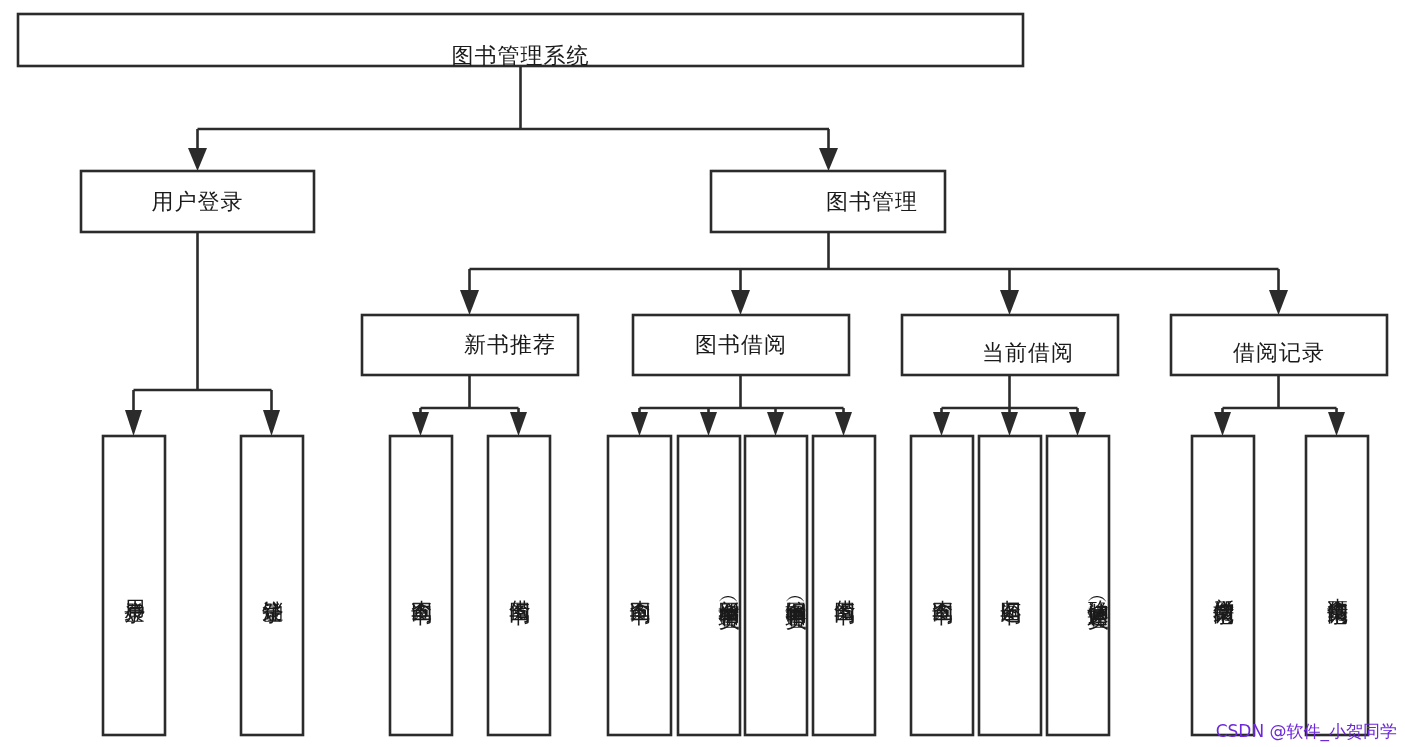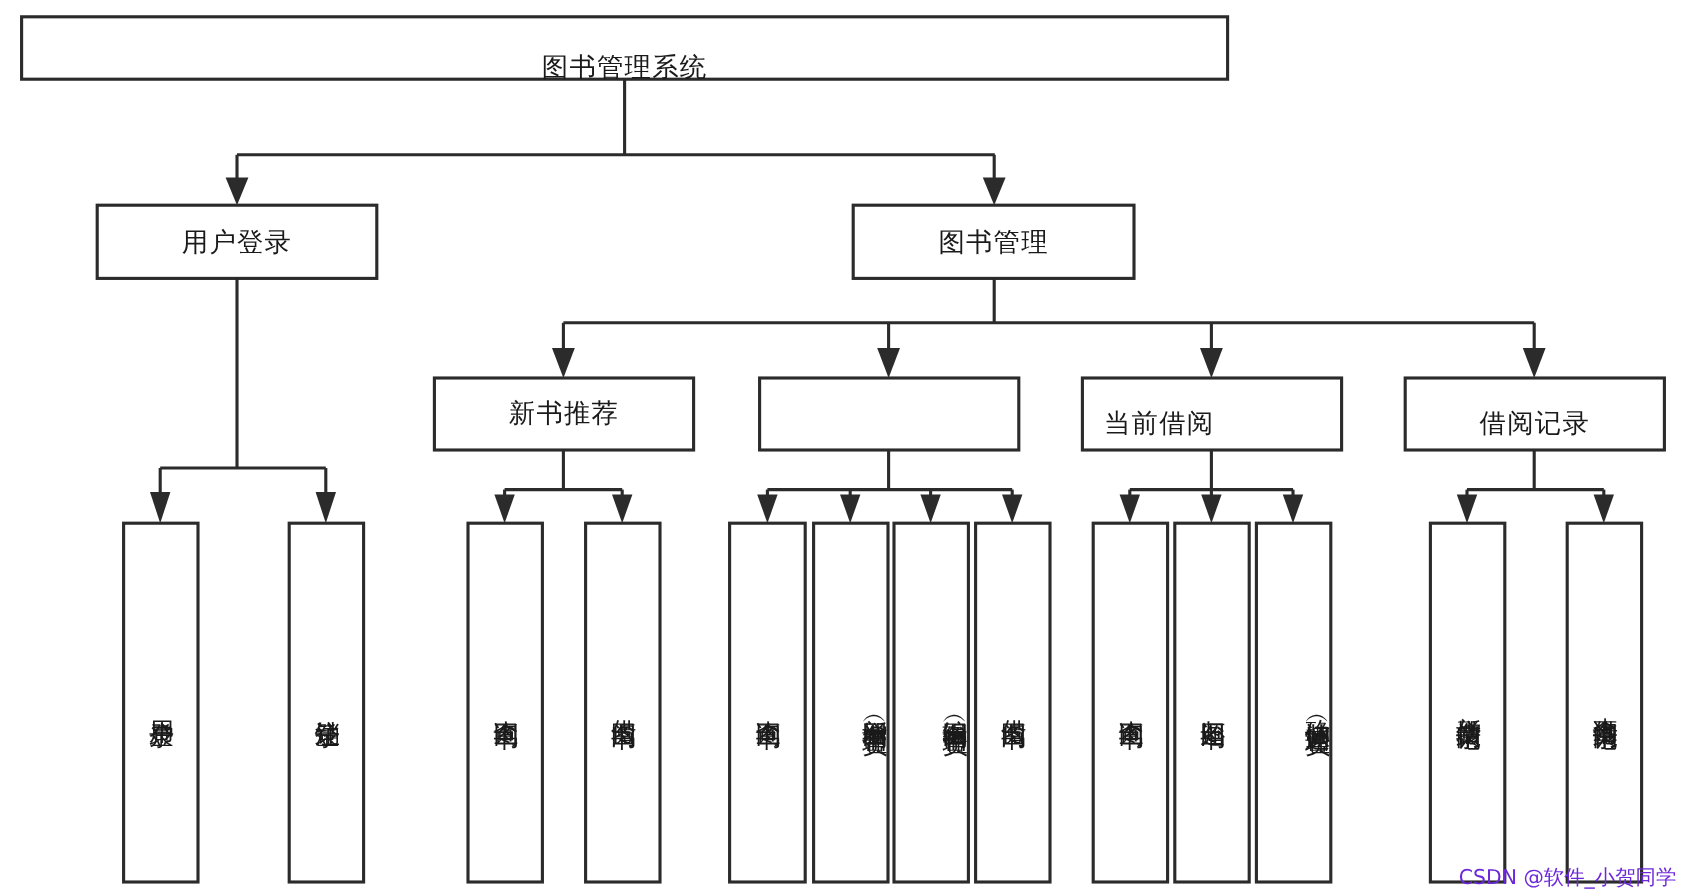--- a/index.html
+++ b/index.html
@@ -181,24 +181,25 @@
     <rect class="node-rect" x="979" y="436" width="62" height="299"></rect>
     <rect class="node-rect" x="1047" y="436" width="62" height="299"></rect>
 
     <rect class="node-rect" x="1192" y="436" width="62" height="299"></rect>
     <rect class="node-rect" x="1306" y="436" width="62" height="299"></rect>
   </svg>
 
   <div class="hlabel" style="left:18px; top:14px; width:1005px; height:52px;margin-top:16px;">图书管理系统</div>
 
   <div class="hlabel" style="left:81px; top:171px; width:233px; height:61px;">用户登录</div>
-  <div class="hlabel" style="left:711px; top:171px; width:234px; height:61px;">图书管理</div>
-
-  <div class="hlabel" style="left:362px; top:315px; width:216px; height:60px;">新书推荐</div>
-  <div class="hlabel" style="left:858px; top:315px; width:216px; height:76px;">当前借阅</div>
+  <div class="hlabel" style="left:711px; top:171px; width:234px; height:61px;padding-left:44px;">图书管理</div>
+
+  <div class="hlabel" style="left:362px; top:315px; width:216px; height:60px;padding-left:40px;">新书推荐</div>
+  <div class="hlabel" style="left:633px; top:315px; width:216px; height:60px;">图书借阅</div>
+  <div class="hlabel" style="left:920px; top:315px; width:216px; height:76px;">当前借阅</div>
   <div class="hlabel" style="left:1171px; top:315px; width:216px; height:76px;">借阅记录</div>
 
   <div class="vlabel" style="left:103px; top:436px; width:62px; height:299px;">用户登录</div>
   <div class="vlabel" style="left:241px; top:436px; width:62px; height:299px;">注销登录</div>
 
   <div class="vlabel" style="left:390px; top:436px; width:62px; height:299px;">查询图书</div>
   <div class="vlabel" style="left:488px; top:436px; width:62px; height:299px;">借阅图书</div>
 
   <div class="vlabel" style="left:608px; top:436px; width:63px; height:299px;">查询图书</div>
   <div class="vlabel" style="left:678px; top:436px; width:62px; height:299px; align-items:flex-start; padding-top:8px; box-sizing:border-box;">新增图书（管理员）</div>

